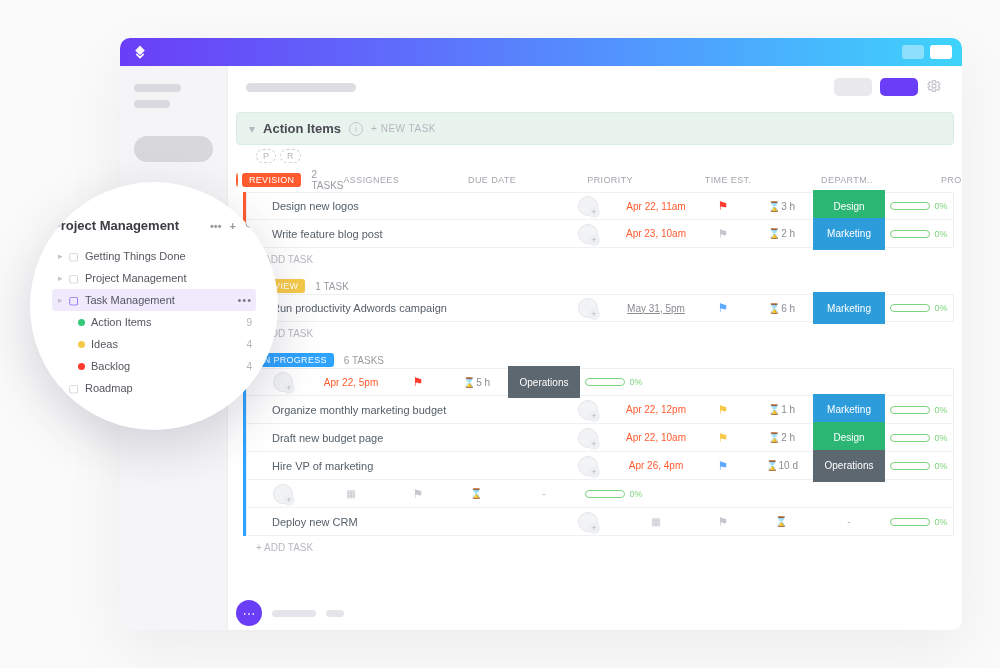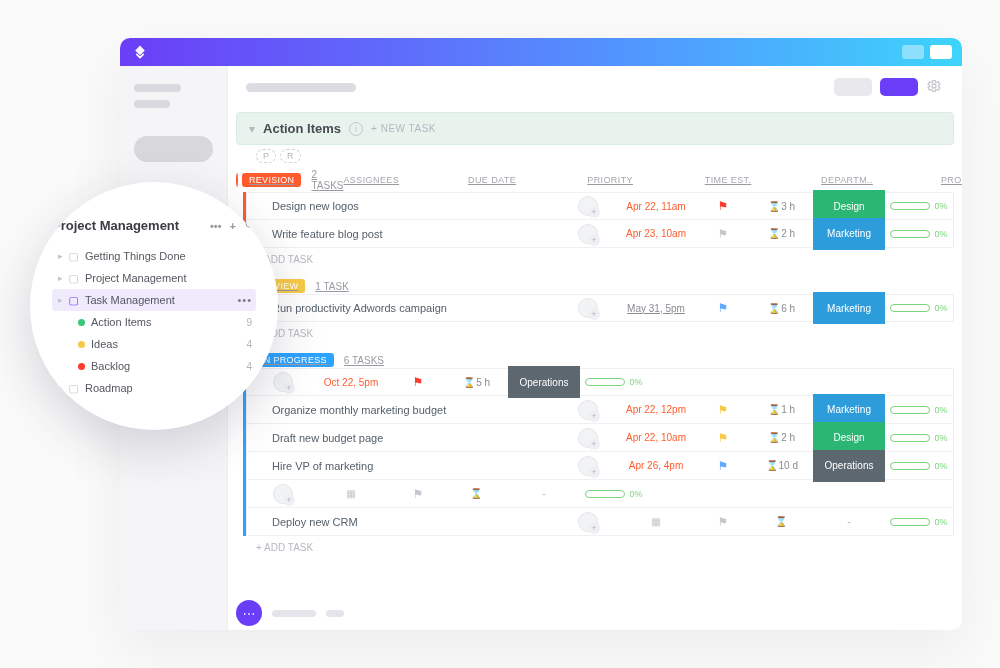--- a/index.html
+++ b/index.html
@@ -32,21 +32,21 @@
 
 .board { flex:1; overflow:auto; padding:0 8px; }
 .group-header { background:#e8f3ee; border:1px solid #d9ece2; border-radius:4px; padding:8px 12px; font-size:12px; color:#72808a; display:flex; align-items:center; gap:8px; margin:4px 0 6px; }
 .group-header .caret{ color:#b8b8c0; }
 .group-header .title{ font-weight:700; color:#4a4a52; font-size:13px; }
 .group-header .info{ width:14px; height:14px; border-radius:50%; border:1px solid #c6c6ce; display:inline-flex; align-items:center; justify-content:center; font-size:9px; color:#c6c6ce; }
 .group-header .newtask{ color:#b6b6be; font-size:10px; letter-spacing:.5px; }
 .chips { display:flex; gap:4px; margin-top:4px; }
 .chip { border:1px dashed #cfcfd6; border-radius:10px; font-size:9px; color:#b8b8c0; padding:1px 6px; }
 
-.status-row { display:flex; align-items:center; font-size:10px; color:#9a9aa2; margin:4px 0 1px;text-decoration:underline; }
+.status-row { display:flex; align-items:center; font-size:10px; color:#9a9aa2; margin:4px 0 1px; }
 .status-row .bullet{ width:14px; height:14px; border:1px solid #d8d8de; border-radius:50%; margin-right:4px; }
 .status-row .tag { color:#fff; font-size:9px; padding:2px 7px; border-radius:3px; letter-spacing:.3px; }
 .status-row .count{ margin-left:10px; color:#9a9aa2; }
 .status-row .colheads{ margin-left:auto; display:flex; gap:68px; padding-right:18px; }
 .status-row .colheads span{ font-size:9px; letter-spacing:.4px; color:#a6a6ae; min-width:50px; text-align:center;}
 
 .tasks { border-left:3px solid transparent; margin-left:7px; }
 .tasks.c-orange{ border-color:#ff5b2e; }
 .tasks.c-yellow{ border-color:#f7c948; }
 .tasks.c-blue { border-color:#2ea3ff; }
@@ -217,21 +217,21 @@
         <div class="status-row">
           <span class="bullet" style="border-color:#2ea3ff"></span>
           <span class="tag" style="background:#2ea3ff">IN PROGRESS</span>
           <span class="count">6 TASKS</span>
         </div>
         <div class="tasks c-blue">
             <div class="task">
     <div class="col assignee">
                 <span class="assignee-bubble"></span>
               </div>
-    <div class="col due orange">Oct 22, 5pm</div>
+    <div class="col due orange">Apr 22, 5pm</div>
     <div class="col flag flag-red">⚑</div>
     <div class="col est"><span>⌛</span> 5 h</div>
     <div class="dept ops">Operations</div>
     <div class="col prog">
                 <span class="bar"></span>
                 <span class="pct">0%</span>
               </div>
   </div>
             <div class="task">
     <div class="name">Organize monthly marketing budget</div>

